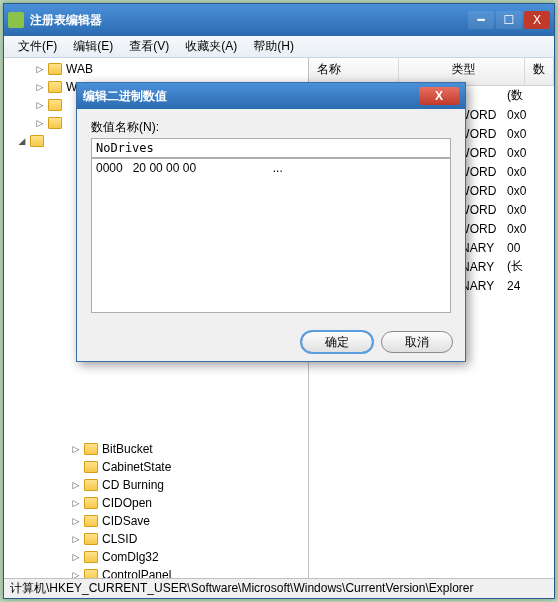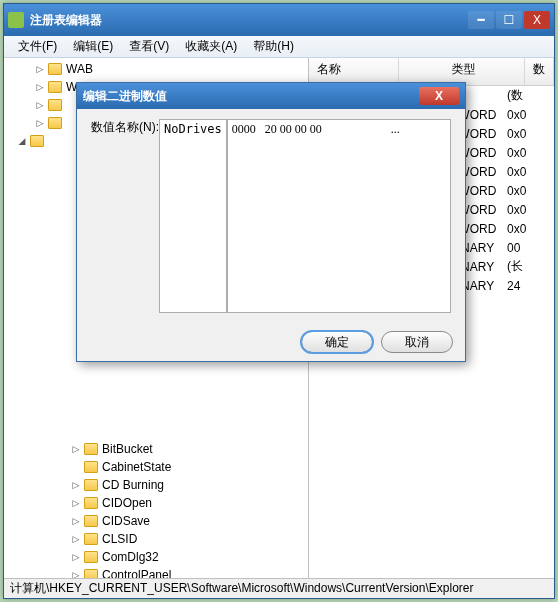--- a/index.html
+++ b/index.html
@@ -72,27 +72,27 @@
     .dialog-title {
       height: 26px; background: linear-gradient(to bottom, #4a90d9, #2b6bb0);
       color: #fff; display: flex; align-items: center; padding: 0 6px;
     }
     .dialog-title-text { flex: 1; font-weight: bold; }
     .dialog-close {
       width: 40px; height: 18px; background: linear-gradient(to bottom,#e87060,#c0392b);
       border-radius: 2px; display: flex; align-items: center; justify-content: center;
       color: #fff; font-weight: bold; cursor: pointer;
     }
-    .dialog-body { flex: 1; padding: 10px 14px; display: flex; }
+    .dialog-body { flex: 1; padding: 10px 14px; display: flex; flex-direction: column; }
     .field-label { margin-bottom: 2px; }
     .field-box {
       background: #fff; border: 1px solid #abadb3; padding: 2px 4px;
       font-family: "SimSun", monospace; min-height: 18px;
     }
-    .data-box { flex: 1; font-family: Liberation Serif, serif; white-space: pre; }
+    .data-box { flex: 1; font-family: Liberation Sans, sans-serif; white-space: pre; }
     .dialog-buttons { display: flex; justify-content: flex-end; padding: 8px 12px; gap: 8px; }
     .btn {
       min-width: 72px; height: 22px; background: linear-gradient(to bottom,#fdfdfd,#e0e0e0);
       border: 1px solid #8a8a8a; border-radius: 11px; cursor: pointer;
     }
     .btn.primary { outline: 2px solid #5a9de0; outline-offset: -1px; }
   </style>
 </head>
 <body>
 

